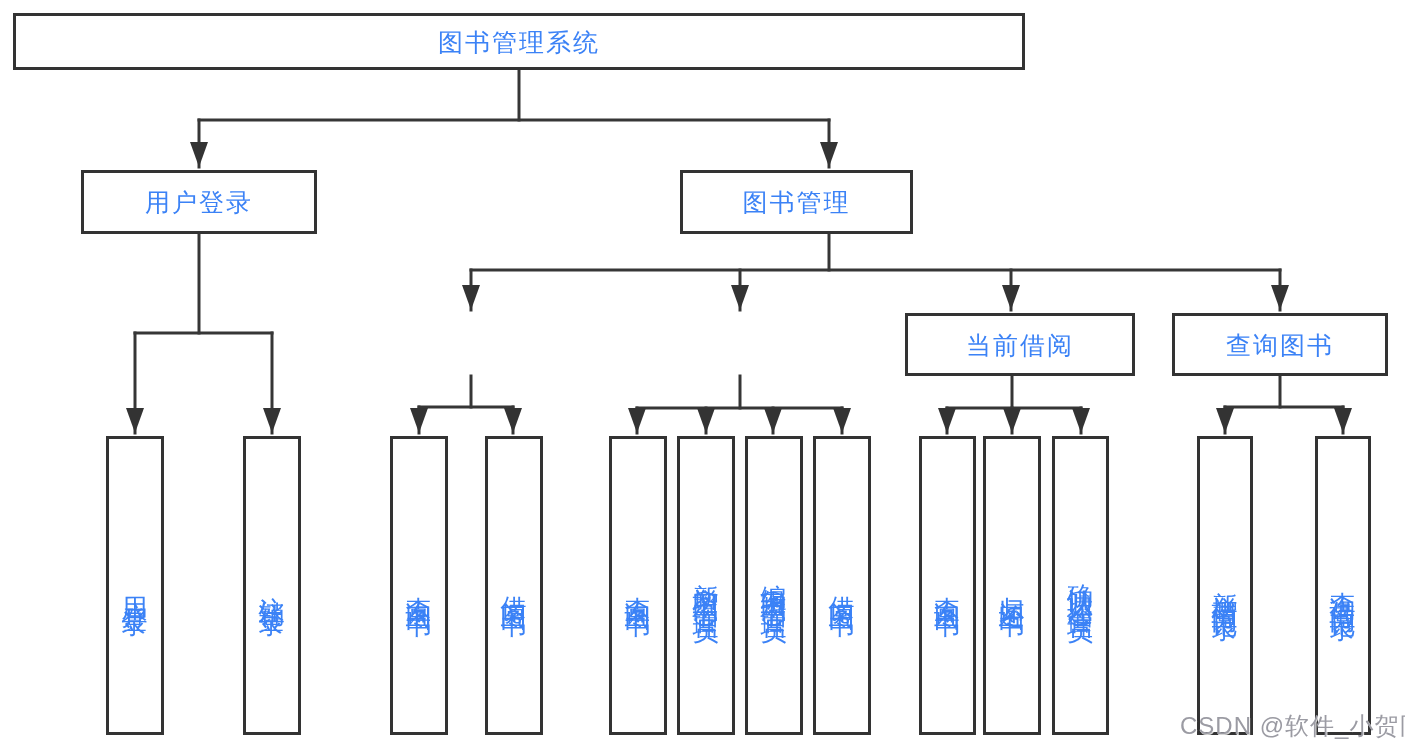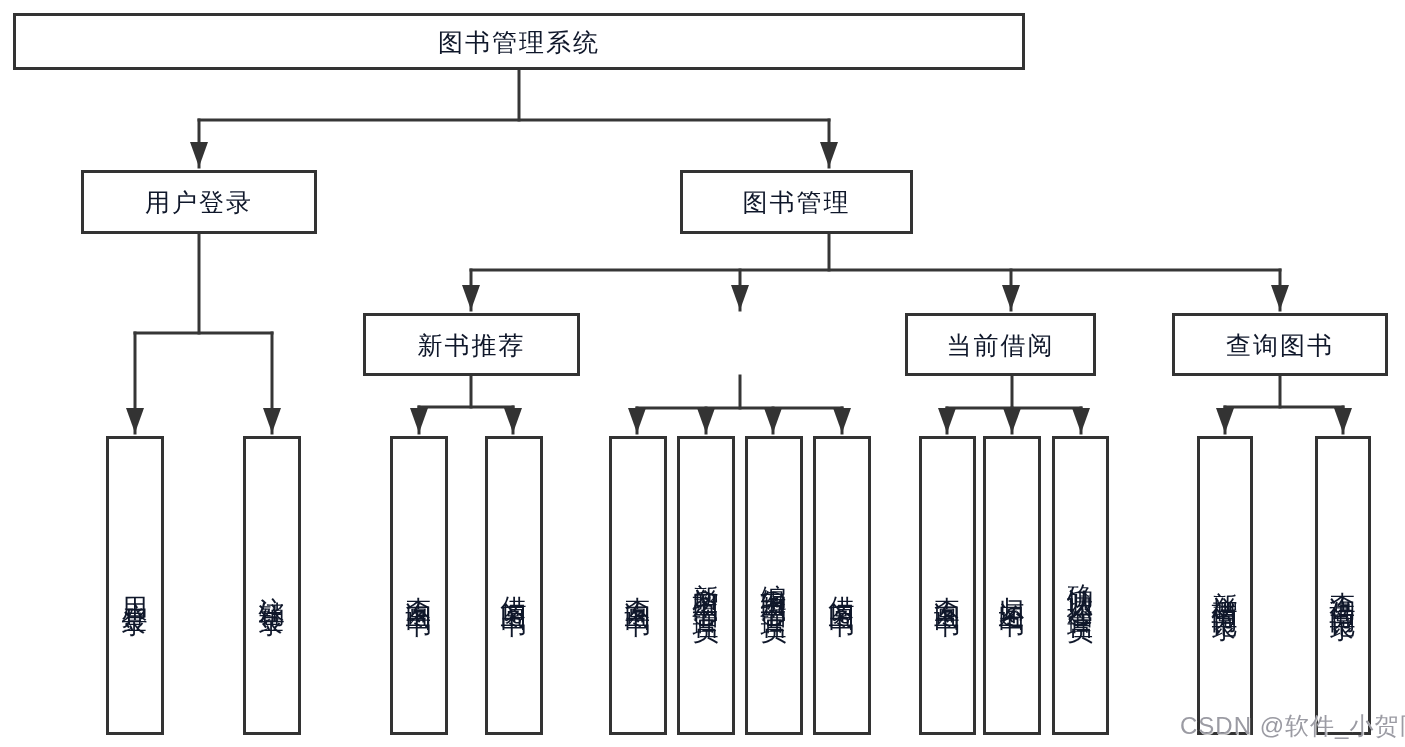--- a/index.html
+++ b/index.html
@@ -14,21 +14,21 @@
   #connectors {
     position: absolute;
     left: 0; top: 0;
     width: 1405px; height: 747px;
   }
   .box {
     position: absolute;
     box-sizing: border-box;
     border: 3px solid #333333;
     background: #ffffff;
-    color: #0f172a;
+    color: #3b82f6;
     display: flex;
     align-items: center;
     justify-content: center;
     text-align: center;
     z-index: 2;
   }
   .box.h {
     font-size: 25px;
     letter-spacing: 2px;
     line-height: 1.2;
@@ -105,22 +105,21 @@
       <path d="M1225,407 V433" marker-end="url(#arr)"></path>
       <path d="M1343,407 V433" marker-end="url(#arr)"></path>
     </g>
   </svg>
 
   <div class="box h" style="left:13px; top:13px; width:1012px; height:57px">图书管理系统</div>
 
   <div class="box h" style="left:81px; top:170px; width:236px; height:64px">用户登录</div>
   <div class="box h" style="left:680px; top:170px; width:233px; height:64px">图书管理</div>
 
-  <div class="box h" style="left:363px; top:313px; width:217px; height:63px">新书推荐</div>
-  <div class="box h" style="left:905px; top:313px; width:191px; height:63px">当前借阅</div>
+  <div class="box h" style="left:905px; top:313px; width:230px; height:63px">当前借阅</div>
   <div class="box h" style="left:1172px; top:313px; width:216px; height:63px">查询图书</div>
 
   <div class="box v" style="left:106px; top:436px; width:58px; height:299px">用户登录</div>
   <div class="box v" style="left:243px; top:436px; width:58px; height:299px">注销登录</div>
 
   <div class="box v" style="left:390px; top:436px; width:58px; height:299px">查询图书</div>
   <div class="box v" style="left:485px; top:436px; width:58px; height:299px">借阅图书</div>
 
   <div class="box v" style="left:609px; top:436px; width:58px; height:299px">查询图书</div>
   <div class="box v" style="left:677px; top:436px; width:58px; height:299px">新增图书（管理员）</div>

